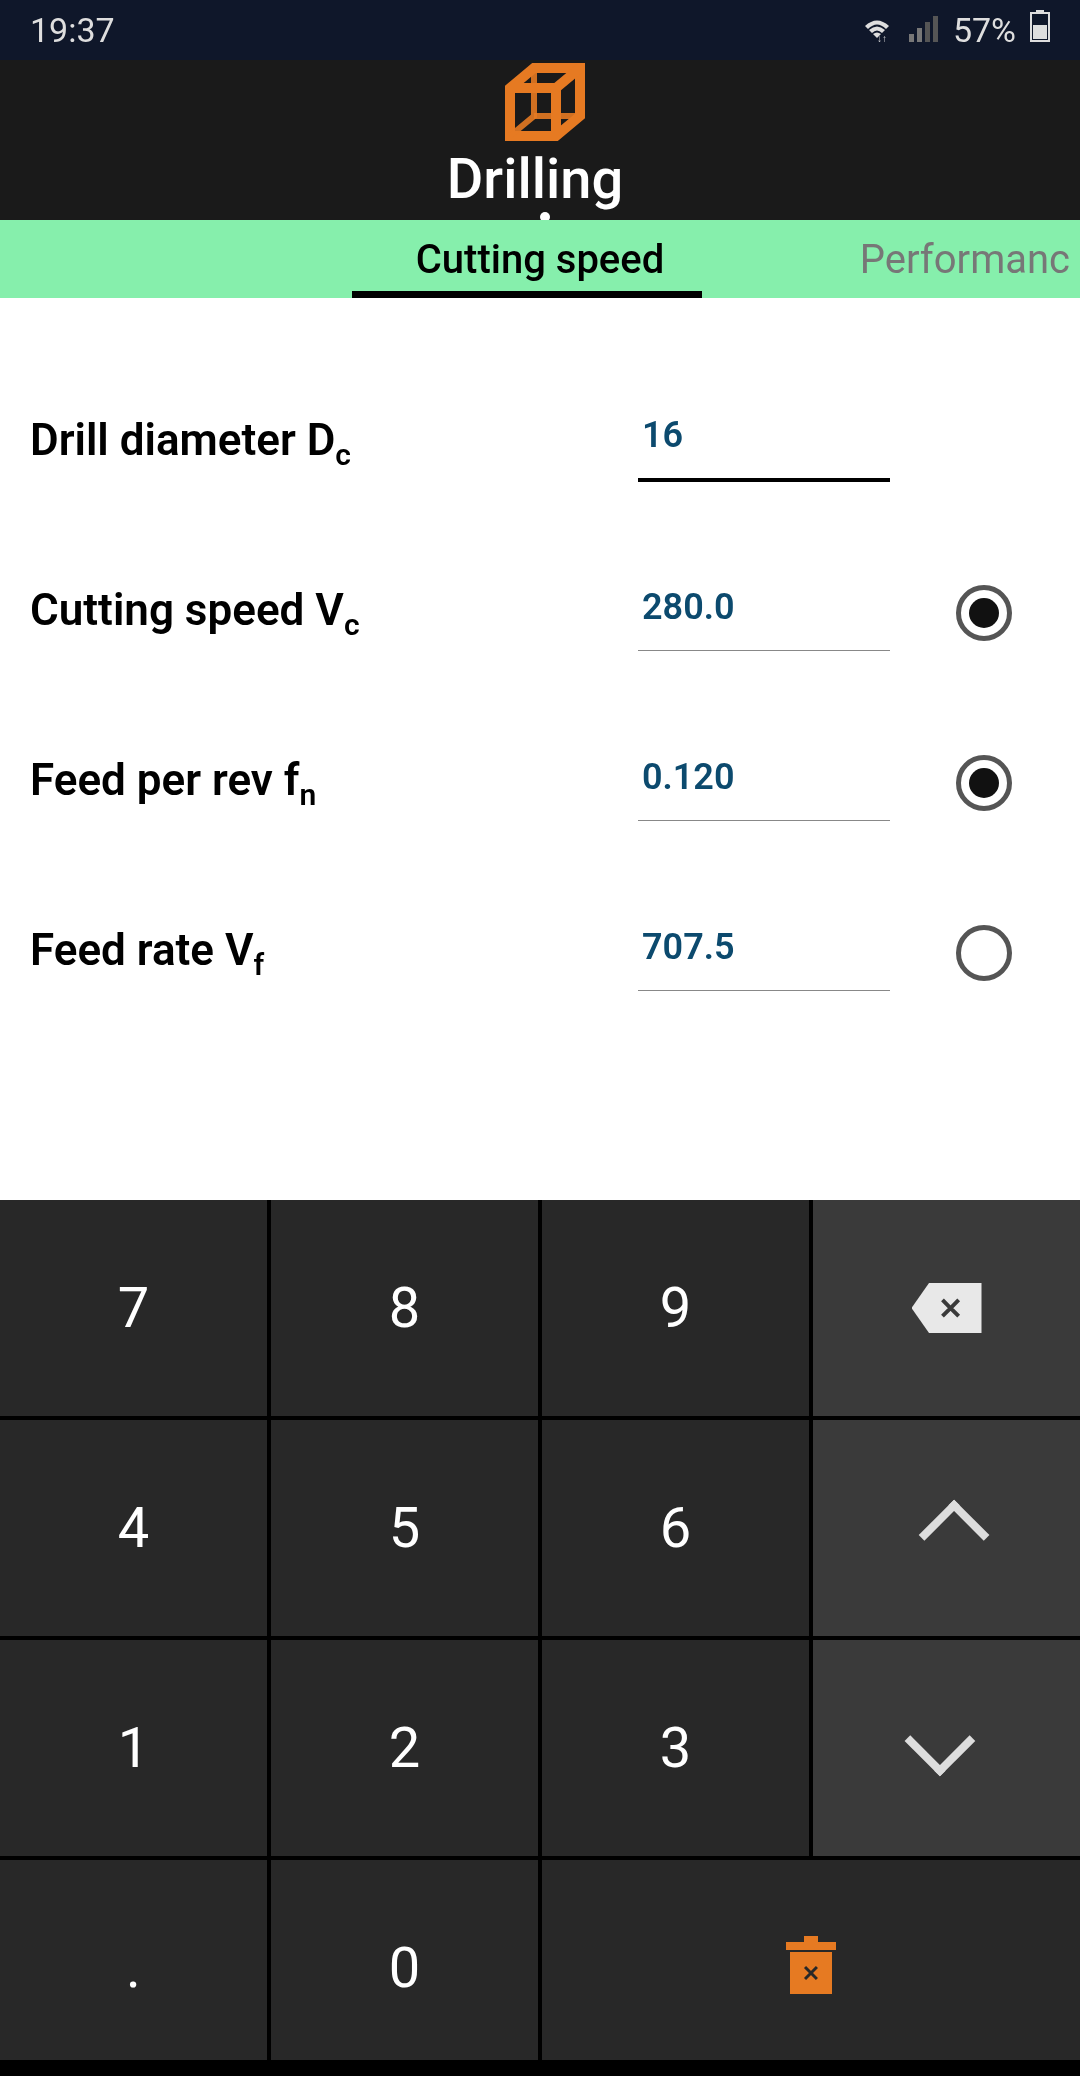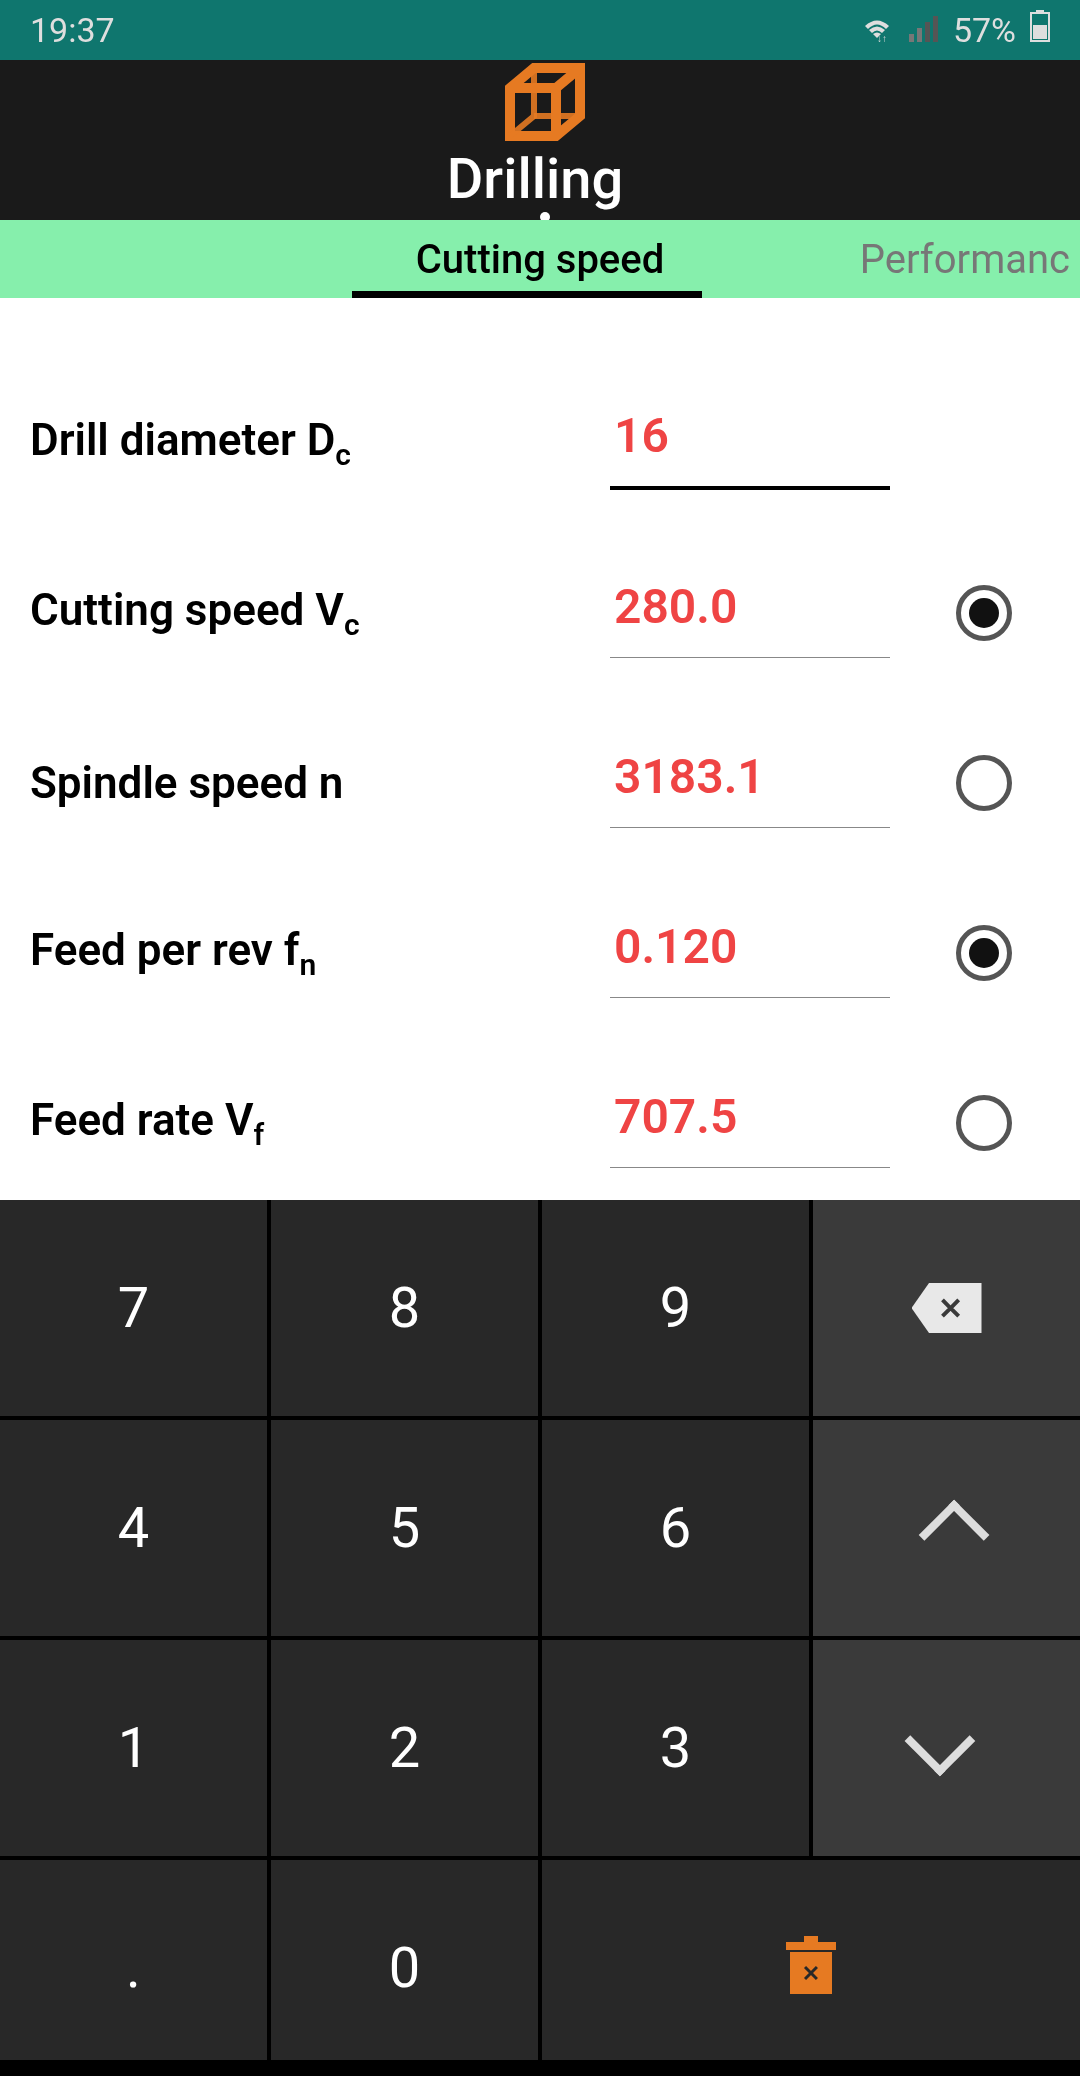--- a/index.html
+++ b/index.html
@@ -1,19 +1,19 @@
 <!DOCTYPE html>
 <html><head>
 <meta charset="utf-8">
 <style>
   * { box-sizing: border-box; margin: 0; padding: 0; }
   html, body { width: 1080px; height: 2076px; font-family: Roboto, Arial, sans-serif; background: #fff; overflow: hidden; }
   
   
-  .status-bar { height: 60px; background: #0f766e; color: #dedede; display: flex; align-items: center; padding: 0 30px; font-size: 34px; }
+  .status-bar { height: 60px; background: #0f172a; color: #dedede; display: flex; align-items: center; padding: 0 30px; font-size: 34px; }
   .status-time { flex: 1; }
   .status-right { display: flex; align-items: center; gap: 14px; }
   
   
   .app-bar { height: 160px; background: #1a1a1a; display: flex; align-items: center; padding: 0 20px 0 30px; flex-direction: column; }
   .app-icon { width: 90px; height: 90px; display: flex; align-items: center; justify-content: center; }
   .app-titles { flex: 1; text-align: right; color: #fff; padding-right: 20px; }
   .app-title { font-size: 56px; font-weight: 500; }
   .app-sub { font-size: 42px; color: #eee; }
   .menu-dots { width: 60px; height: 90px; display: flex; flex-direction: column; justify-content: center; align-items: center; gap: 10px; }
@@ -26,21 +26,21 @@
   .tab-center { position: absolute; left: 50%; transform: translateX(-50%); }
   .tab-right { position: absolute; right: -20px; }
   .tab-indicator { position: absolute; bottom: 0; height: 7px; background: #000; }
   
   
   .form { padding: 60px 18px 0 30px; }
   .row { display: flex; align-items: center; height: 170px; }
   .label { flex: 0 0 580px; font-size: 44px; font-weight: 600; color: #000; }
   .label sub { font-size: 30px; vertical-align: sub; }
   .value-wrap { flex: 0 0 280px; position: relative; }
-  .value { font-size: 48px; font-weight: 600; color: #ef4444; padding: 10px 4px 22px 4px; border-bottom: 1.5px solid #888; }
+  .value { font-size: 36px; font-weight: 600; color: #0c4a6e; padding: 10px 4px 22px 4px; border-bottom: 1.5px solid #888; margin-left: 28px; }
   .value.focused { border-bottom: 4px solid #000; }
   .radio-wrap { flex: 1; display: flex; justify-content: flex-end; padding-right: 50px; }
   .radio { width: 56px; height: 56px; border: 5px solid #555; border-radius: 50%; display: flex; align-items: center; justify-content: center; }
   .radio.checked::after { content: ''; width: 30px; height: 30px; background: #111; border-radius: 50%; }
   
   
   .keypad { position: absolute; bottom: 0; left: 0; right: 0; height: 876px; background: #000; display: grid; grid-template-columns: repeat(4, 1fr); grid-template-rows: repeat(4, 1fr); gap: 4px; }
   .key { background: #282828; color: #fff; font-size: 56px; display: flex; align-items: center; justify-content: center; font-weight: 400; }
   .key.side { background: #3a3a3a; }
   .key.wide { grid-column: span 2; }
@@ -130,29 +130,20 @@
   <div class="row">
     <div class="label"><span>Cutting speed V</span><sub>c</sub></div>
     <div class="value-wrap">
         <div class="value">280.0</div>
       </div>
     <div class="radio-wrap">
         <div class="radio checked"></div>
       </div>
   </div>
 
-  <div class="row">
-    <div class="label"><span>Spindle speed n</span></div>
-    <div class="value-wrap">
-        <div class="value">3183.1</div>
-      </div>
-    <div class="radio-wrap">
-        <div class="radio"></div>
-      </div>
-  </div>
 
   <div class="row">
     <div class="label"><span>Feed per rev f</span><sub>n</sub></div>
     <div class="value-wrap">
         <div class="value">0.120</div>
       </div>
     <div class="radio-wrap">
         <div class="radio checked"></div>
       </div>
   </div>

